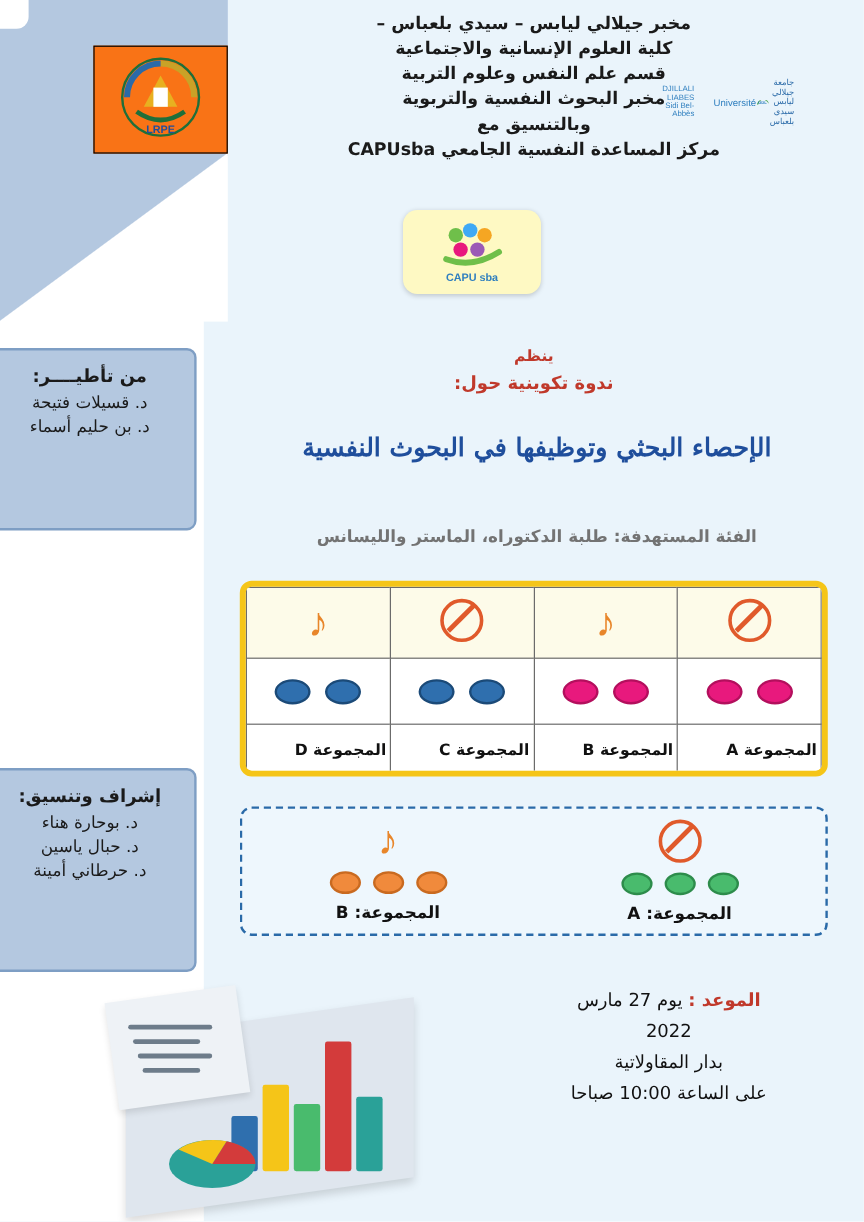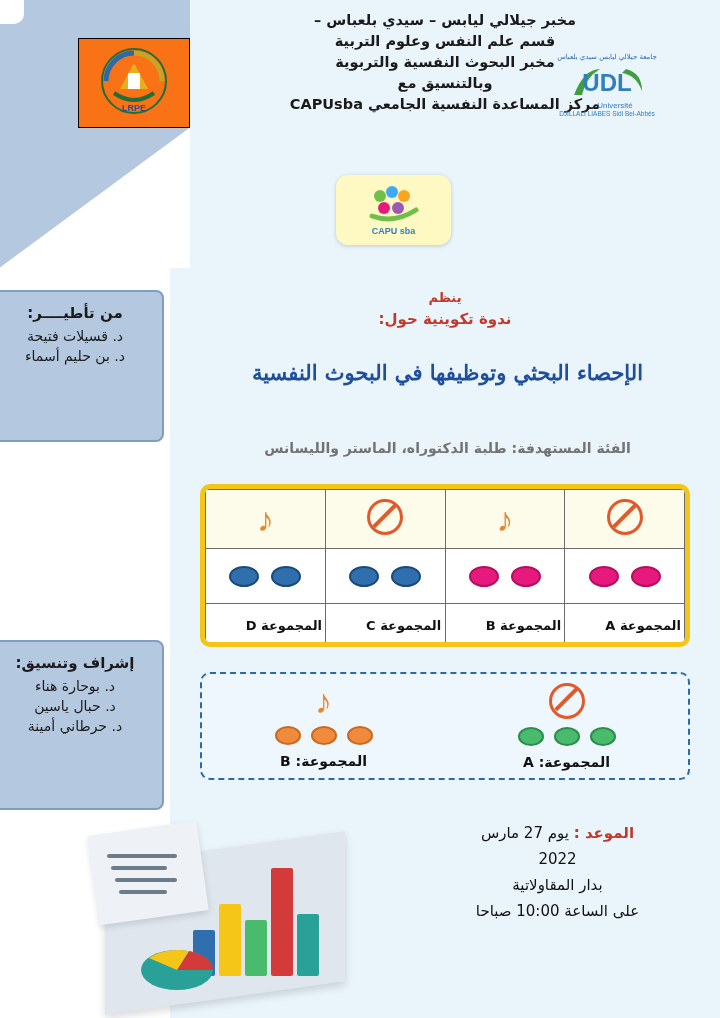--- a/index.html
+++ b/index.html
@@ -36,21 +36,21 @@
   .header div{white-space:nowrap;}
 
   
   .logo-lrpe{
     position:absolute;left:78px;top:38px;width:110px;height:88px;
     background:#f97316;border:1px solid #000000;
     display:flex;align-items:center;justify-content:center;
   }
   .logo-udl{
     position:absolute;left:552px;top:42px;width:110px;height:86px;
-    display:flex;flex-direction:column;align-items:center;justify-content:center;
+    display:flex;flex-direction:row;align-items:center;justify-content:center;
     color:#2a6aa8;
   }
   .logo-udl .ar{font-size:7px;color:#2a6aa8;font-family:"DejaVu Sans",sans-serif;}
   .logo-udl .sub{font-size:8px;color:#2f7fbf;padding-left:16px;}
   .logo-udl .sub2{font-size:6.5px;color:#2f7fbf;}
 
   .logo-capu{
     position:absolute;left:336px;top:175px;width:115px;height:70px;
     background:#fef9c3;border-radius:12px;
     box-shadow:0 1px 4px rgba(0,0,0,0.18);
@@ -158,20 +158,21 @@
 </head>
 <body>
 
 <div class="bg-panel"></div>
 <div class="corner-blue"></div>
 <div class="corner-diag"></div>
 <div class="corner-white"></div>
 
 <div class="header">
   <div>مخبر جيلالي ليابس – سيدي بلعباس –</div>
+  <div>كلية العلوم الإنسانية والاجتماعية</div>
   <div>قسم علم النفس وعلوم التربية</div>
   <div>مخبر البحوث النفسية والتربوية</div>
   <div>وبالتنسيق مع</div>
   <div>مركز المساعدة النفسية الجامعي CAPUsba</div>
 </div>
 
 <div class="logo-lrpe">
   <svg width="100" height="80" viewBox="0 0 100 80">
     <circle cx="50" cy="38" r="32" fill="none" stroke="#1f6f3a" stroke-width="2"></circle>
     <path d="M50 10 A28 28 0 0 1 78 38" fill="none" stroke="#c9a227" stroke-width="5"></path>

